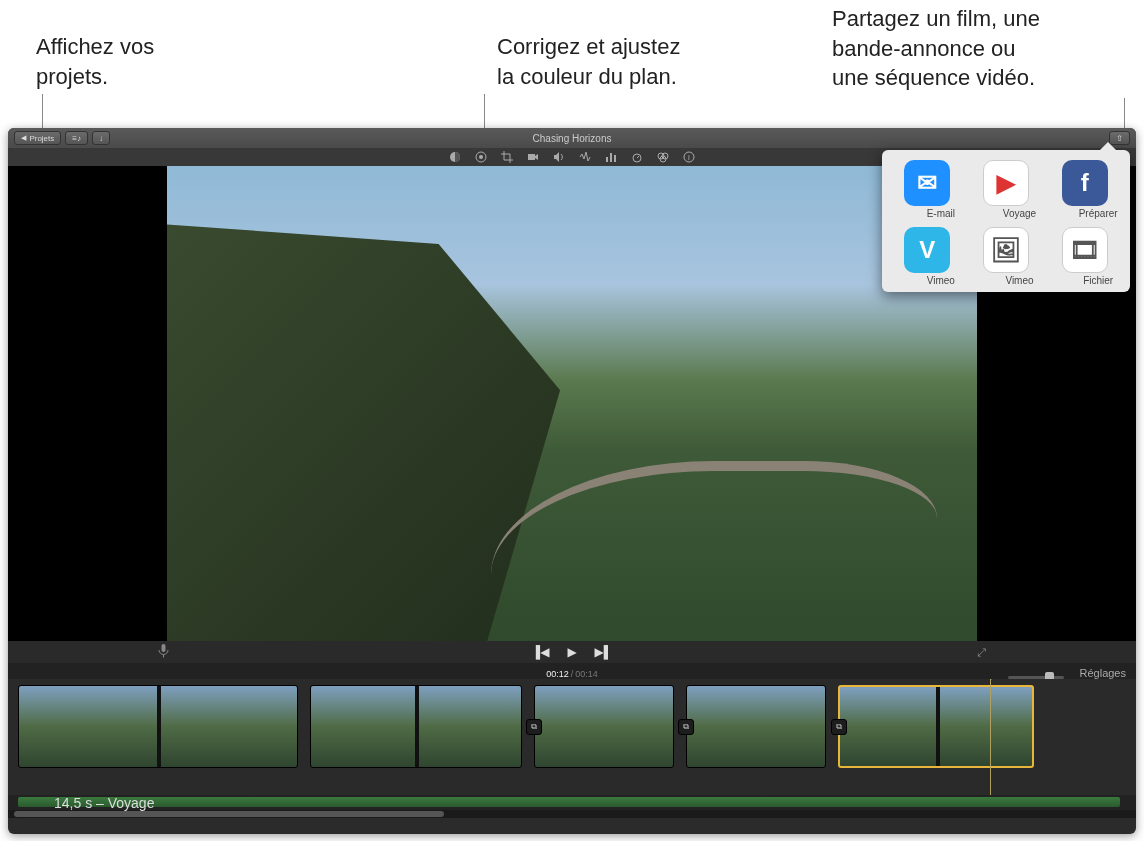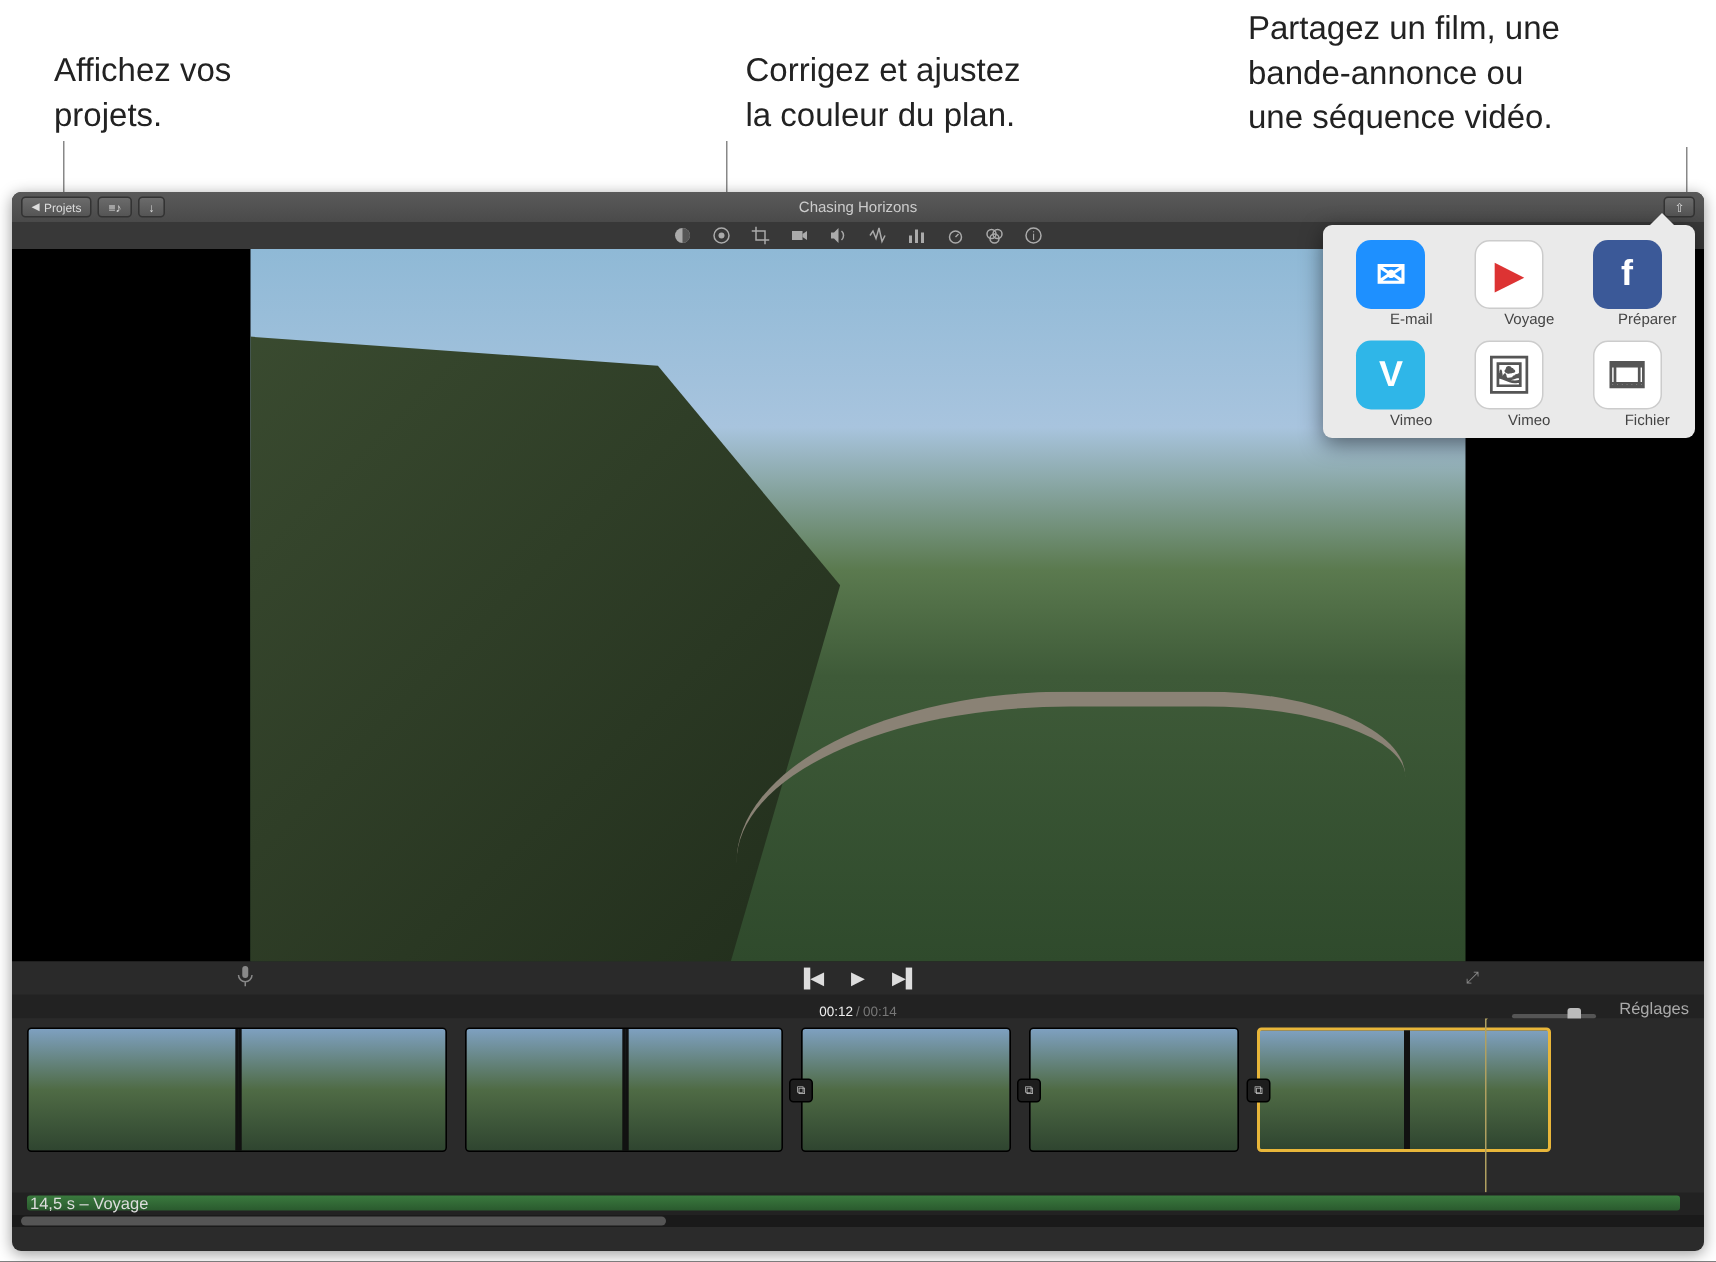--- a/index.html
+++ b/index.html
@@ -242,23 +242,24 @@
     position:absolute;
     left:10px;
     right:16px;
     top:2px;
     height:10px;
     background: linear-gradient(#3a7a3e,#2a5a2e);
     border-radius:2px;
   }
   .project-label {
     position: relative;
-    font-size: 11px;
+    font-size: 14px;
     color: #ddd;
     z-index:1;
+    margin-left:34px;
   }
   .scrollbar-bottom {
     height: 8px;
     background: #1a1a1a;
     position: relative;
   }
   .scroll-thumb {
     position: absolute;
     left: 6px;
     top: 1px;

